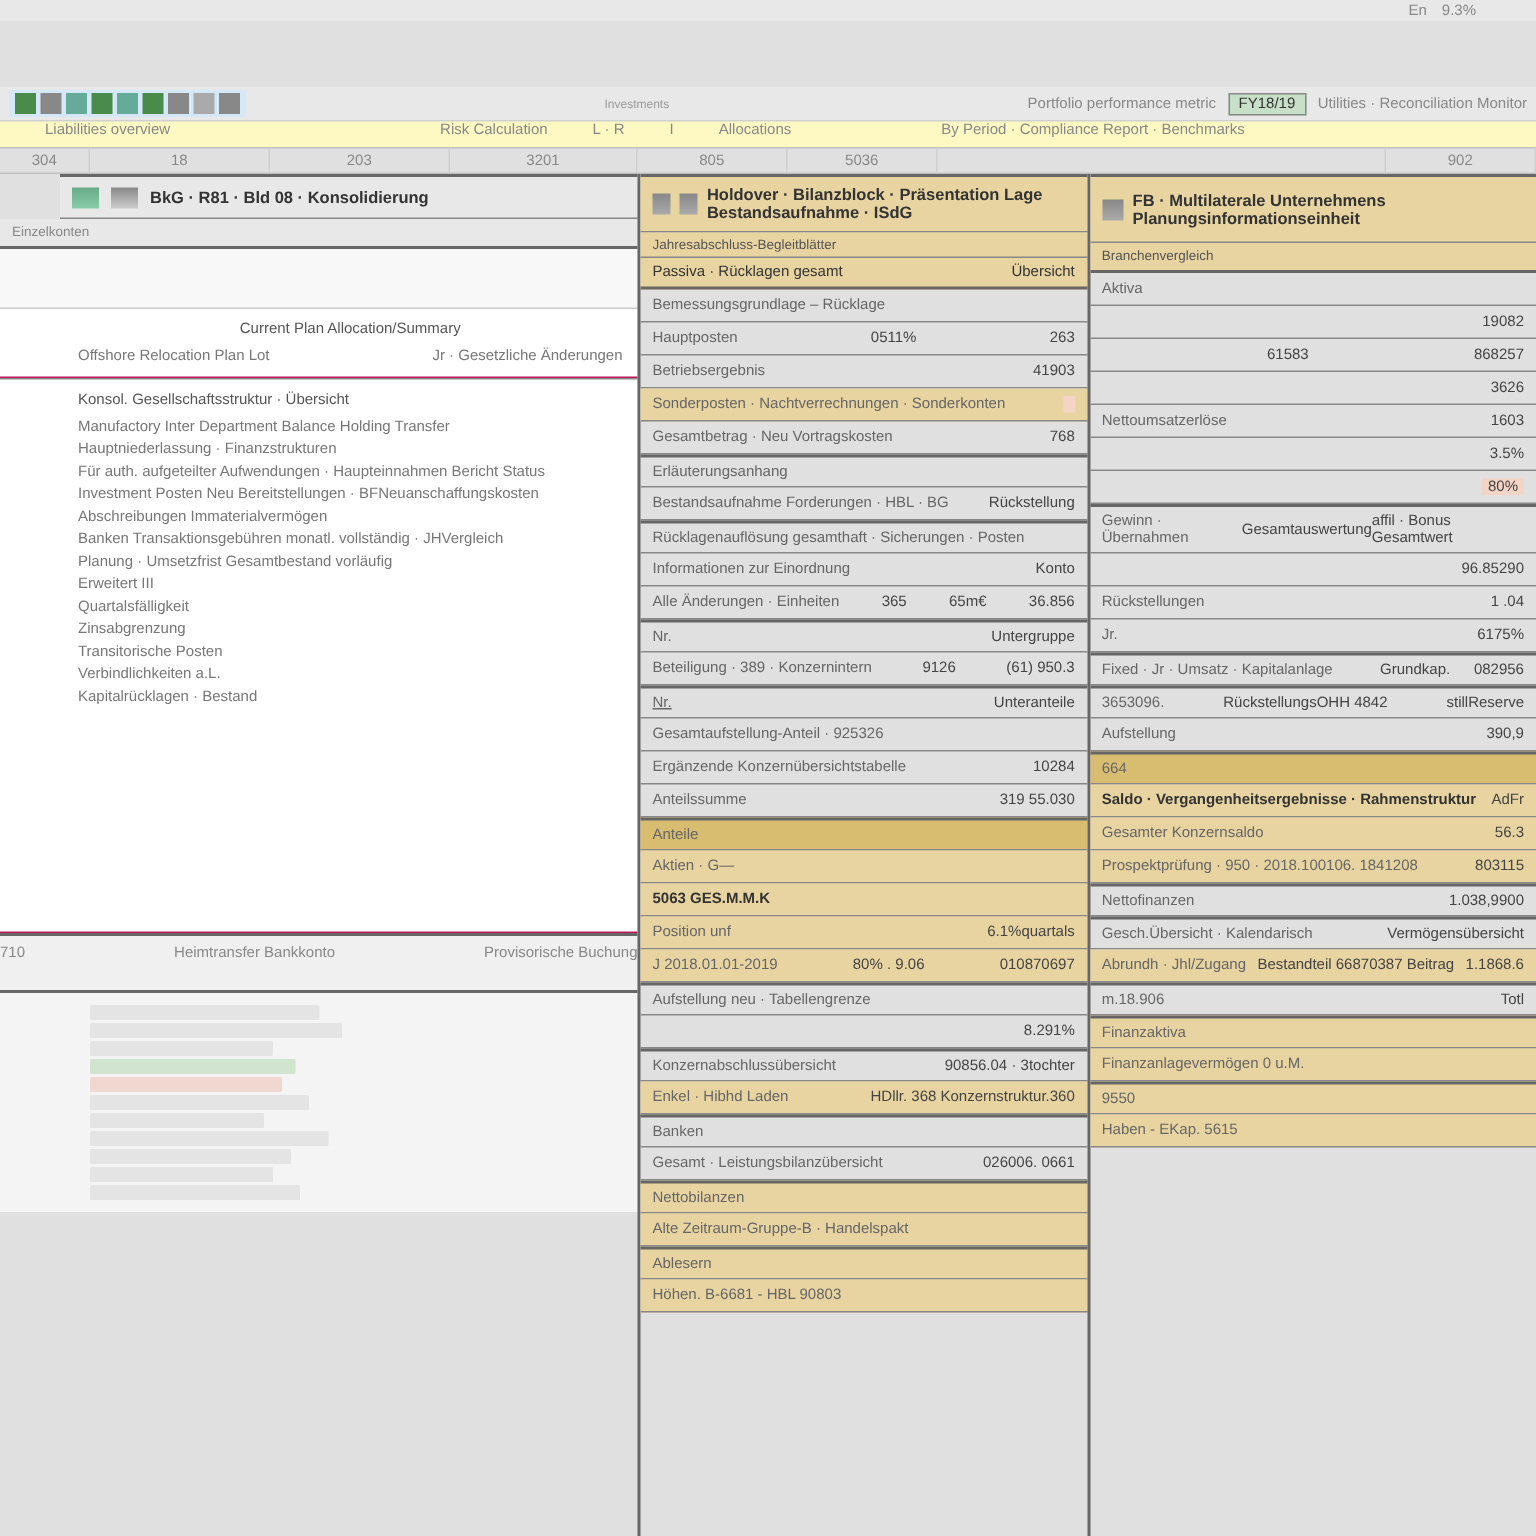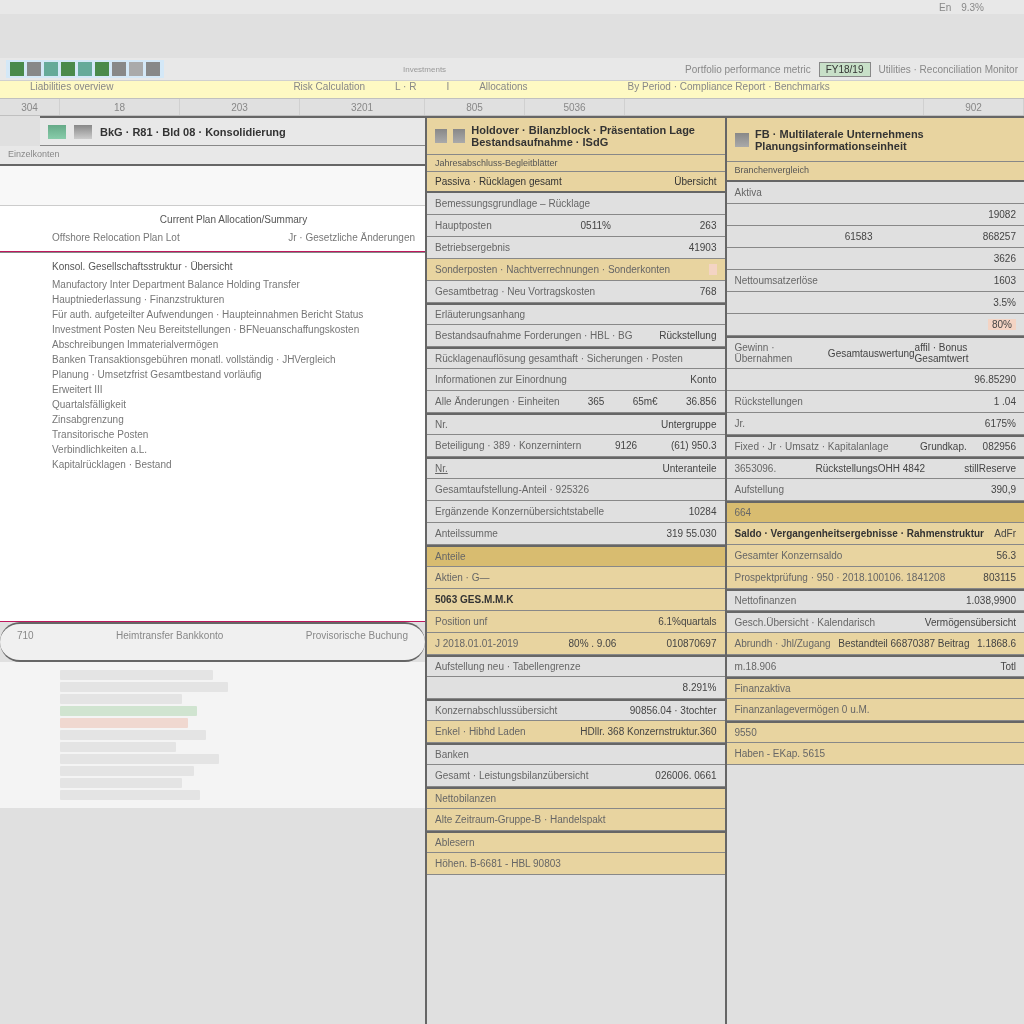--- a/index.html
+++ b/index.html
@@ -28,21 +28,21 @@
 .row .lbl{color:#666;}
 .row .val{color:#444;font-weight:500;}
 .section{border-top:2px solid #666;}
 .leftcol .hdr-left{background:#e8e8e8;border-top:2px solid #666;border-bottom:1px solid #888;padding:6px 8px;display:flex;align-items:center;gap:8px;min-height:30px;margin-left:40px;}
 .leftcol .hdr-left .ico{width:18px;height:14px;background:linear-gradient(#6a8,#8ca);display:inline-block;}
 .leftcol .hdr-left .t{font-weight:bold;color:#333;font-size:11px;}
 .leftcol .sub{background:#e8e8e8;padding:3px 8px;color:#888;font-size:9px;border-bottom:2px solid #666;min-height:20px;}
 .leftcol .blank{background:#f8f8f8;height:40px;border-bottom:1px solid #ccc;}
 .leftcol .content{background:#ffffff;padding:6px 10px 6px 52px;color:#777;font-size:9px;line-height:15px;border-bottom:1px solid #be185d;}
 .leftcol .content .h{color:#555;font-weight:500;margin-bottom:3px;}
-.leftcol .bottom{background:#f0f0f0;padding:6px 17px;color:#888;font-size:9px;border-top:2px solid #666;border-bottom:2px solid #666;height:40px;display:flex;justify-content:space-between;border-radius:20px;}
+.leftcol .bottom{background:#f0f0f0;padding:6px 0;color:#888;font-size:9px;border-top:2px solid #666;border-bottom:2px solid #666;height:40px;display:flex;justify-content:space-between;}
 .leftcol .faded{background:#f4f4f4;padding:6px 60px;color:#bbb;font-size:9px;line-height:16px;}
 .faded .bar{height:10px;background:#e4e4e4;margin:2px 0;border-radius:1px;}
 .faded .bar.g{background:#d0e4d0;}
 .faded .bar.r{background:#f0d8d0;}
 .mini{font-size:8px;color:#999;}
 .pink{background:#f4d4c4;padding:0 4px;}
 .u{text-decoration:underline;}
 .b{font-weight:bold;color:#333;}
 </style>
 </head>

